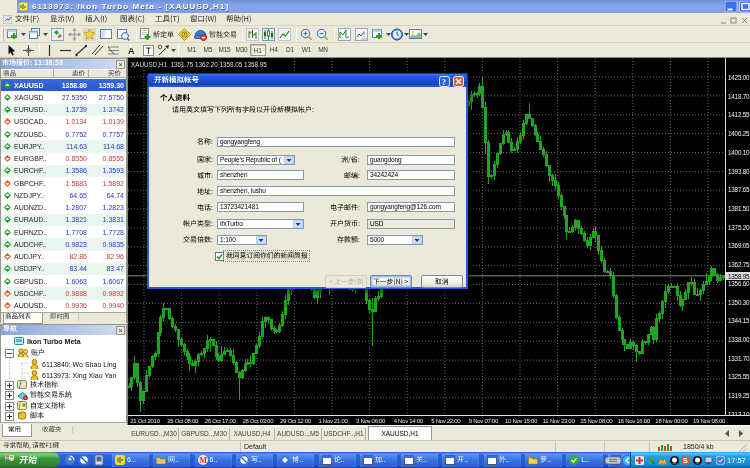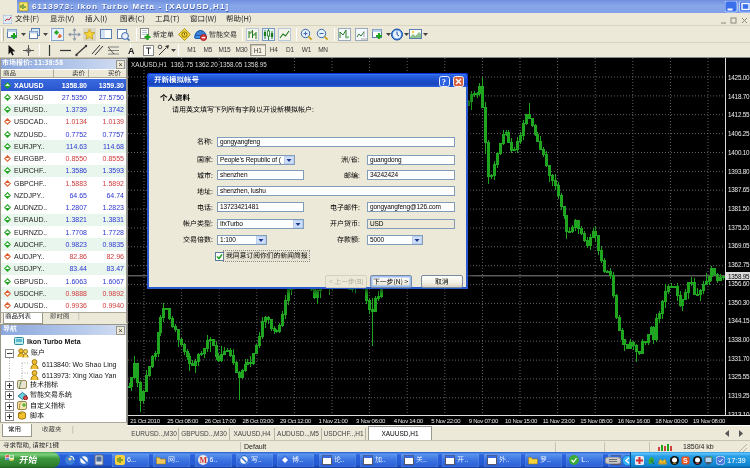--- a/index.html
+++ b/index.html
@@ -733,21 +733,21 @@
       </svg>
 <svg class="abs" style="left:73.0px;top:3.5px" width="9" height="9.5">
         <rect x="1" y="1" width="7" height="5.5" rx="0.8" fill="#bcd8f0" stroke="#456"></rect>
         <rect x="2.5" y="7" width="4" height="1.5" fill="#456"></rect>
         <path d="M6.5 0l2 1-1 1.5" fill="#30d030"></path>
       </svg>
 <svg class="abs" style="left:84.5px;top:3.5px" width="9" height="9.5">
         <path d="M4.5 0L9 1.5V5c0 2.5-2 4-4.5 4S0 7.5 0 5V1.5Z" fill="#4a7ae0" stroke="#fff" stroke-width="0.7"></path>
         <path d="M2.5 4.5l1.5 1.5 2.5-3" stroke="#fff" fill="none"></path>
       </svg>
-<div class="abs" style="left:96px;top:3.5px;font-size:7.5px;color:#fff">17:39</div>
+<div class="abs" style="left:96px;top:3.5px;font-size:7.5px;color:#fff">17:57</div>
 </div>
 </div>
 <div class="abs" style="left:147px;top:73px;width:321px;height:216px;background:#ece9d8;border:2px solid #2a5ad0;border-top:none;box-shadow:2px 3px 4px rgba(0,0,0,0.5);border-radius:3px 3px 0 0">
 <div class="abs" style="left:-2px;top:0;width:321px;height:14px;border-radius:3px 3px 0 0;background:linear-gradient(180deg,#3d7df2 0%,#2a62e2 12%,#1c50d0 45%,#1745bc 80%,#2a62e2 100%);border:1px solid #0831d9;border-bottom:none">
 <svg class="abs" style="right:17px;top:1.5px" width="11" height="11">
         <rect x="0.5" y="0.5" width="10" height="10" rx="2" fill="#2a62e2" stroke="#fff" stroke-width="0.9"></rect>
         <text x="2.8" y="8.6" font-size="8.5" font-weight="bold" fill="#fff" font-family="Liberation Serif">?</text>
       </svg>
 <svg class="abs" style="right:3px;top:1.5px" width="11" height="11">
         <rect x="0.5" y="0.5" width="10" height="10" rx="2" fill="#d6613e" stroke="#fff" stroke-width="0.9"></rect>

